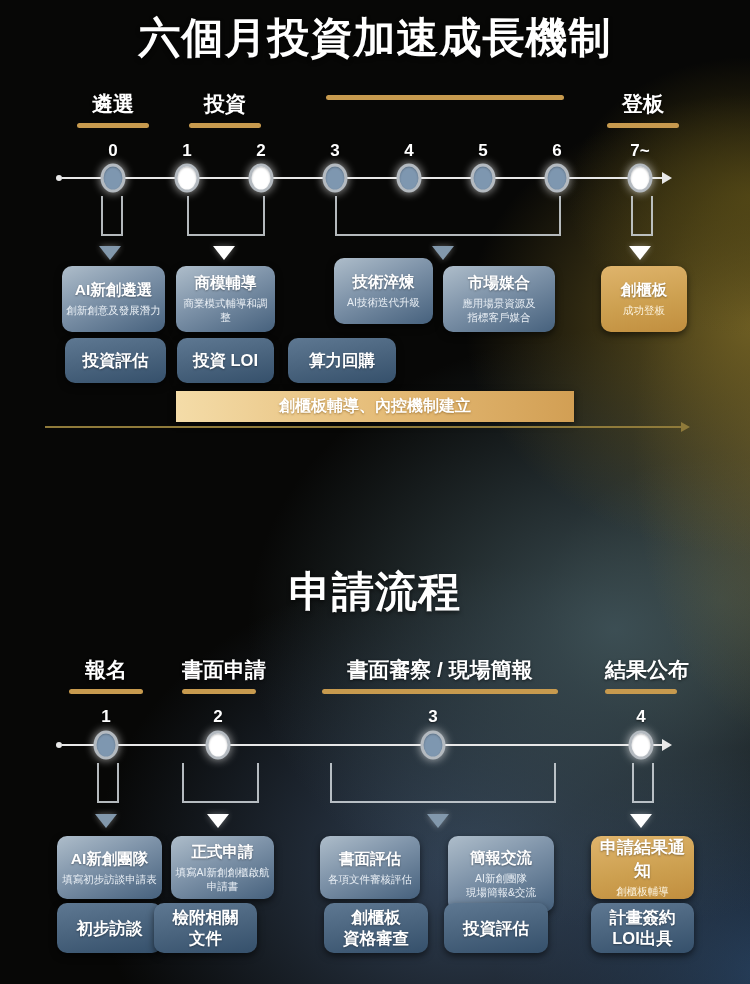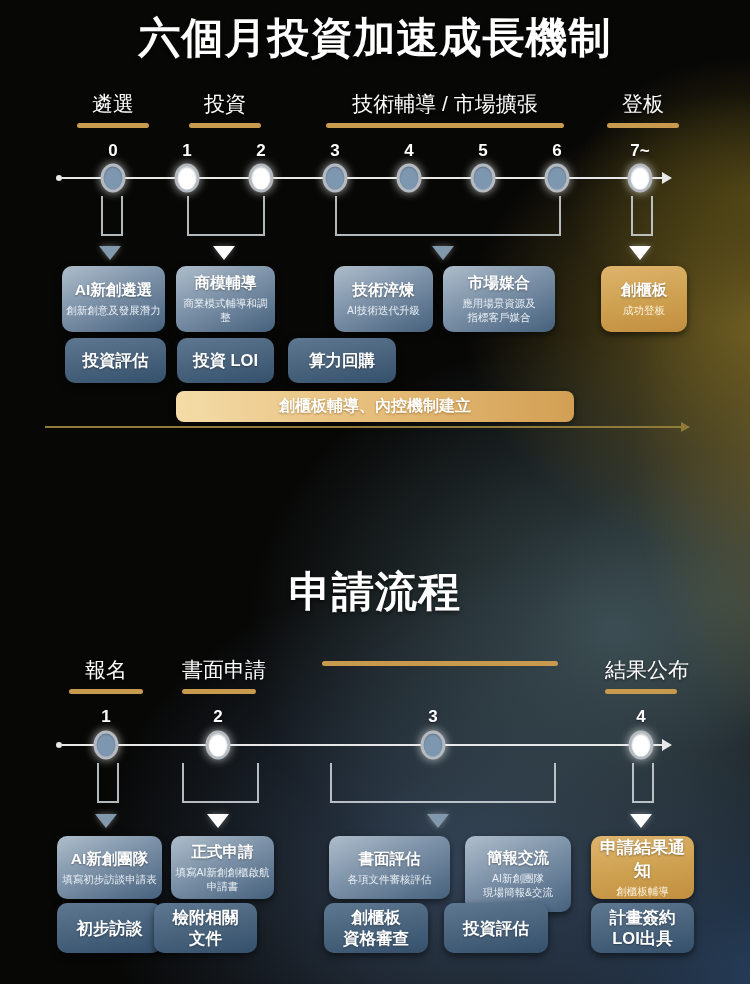--- a/index.html
+++ b/index.html
@@ -12,21 +12,21 @@
       radial-gradient(210px 420px at 104% 45%, rgba(142,122,56,.45), transparent 70%),
       radial-gradient(540px 440px at 82% 64%, rgba(62,81,87,.95), transparent 68%),
       radial-gradient(250px 210px at 96% 61%, rgba(76,84,60,.5), transparent 70%),
       radial-gradient(540px 430px at 63% 88%, rgba(54,72,95,.92), transparent 70%),
       radial-gradient(360px 300px at 102% 99%, rgba(36,62,92,.95), transparent 75%),
       #070706;
   }
   .sec-title{position:absolute;left:0;width:750px;text-align:center;font-weight:bold;
     font-size:42px;letter-spacing:1px;text-shadow:0 2px 4px rgba(0,0,0,.6);}
   .phase{position:absolute;transform:translateX(-50%);text-align:center;white-space:nowrap;}
-  .phase-text{font-size:21px;font-weight:normal;text-shadow:0 1px 3px rgba(0,0,0,.6);}
+  .phase-text{font-size:21px;font-weight:bold;text-shadow:0 1px 3px rgba(0,0,0,.6);}
   .phase-bar{height:5px;border-radius:3px;background:#c79a4e;margin-top:5px;}
   .tl-num{position:absolute;transform:translateX(-50%);font-size:17px;font-weight:bold;
     text-shadow:0 1px 2px rgba(0,0,0,.6);}
   .tl-line{position:absolute;height:2px;background:#e8e8e8;}
   .tl-dot{position:absolute;width:6px;height:6px;border-radius:50%;background:#e8e8e8;}
   .tl-arrow{position:absolute;width:0;height:0;border-top:6px solid transparent;
     border-bottom:6px solid transparent;border-left:10px solid #e8e8e8;}
   .node{position:absolute;width:19px;height:23px;border-radius:50%;
     border:3px solid #b4bac0;transform:translate(-50%,-50%);
     box-shadow:0 0 8px 1px rgba(255,255,255,.55), inset 0 1px 2px rgba(0,0,0,.25);}
@@ -45,21 +45,21 @@
     box-shadow:0 3px 7px rgba(0,0,0,.55);}
   .card.gold{background:linear-gradient(170deg,#dfb46c 0%,#cda050 55%,#c18e3e 100%);}
   .card .ct{font-size:15.5px;font-weight:bold;text-shadow:0 1px 2px rgba(0,0,0,.35);}
   .card .cs{font-size:10.5px;line-height:1.3;color:#e8eef4;white-space:pre-line;}
   .card.gold .cs{color:#fbf2dd;}
   .chip{position:absolute;box-sizing:border-box;border-radius:10px;text-align:center;
     display:flex;align-items:center;justify-content:center;
     font-size:16.5px;font-weight:bold;line-height:1.25;white-space:pre-line;
     background:linear-gradient(170deg,#5e7892 0%,#4a647e 50%,#35506b 100%);
     box-shadow:0 3px 7px rgba(0,0,0,.55);text-shadow:0 1px 2px rgba(0,0,0,.35);}
-  .banner{position:absolute;border-radius:8px;display:flex;align-items:center;justify-content:center;
+  .banner{position:absolute;border-radius:0;display:flex;align-items:center;justify-content:center;
     font-size:16px;font-weight:bold;color:#fff;text-shadow:0 1px 2px rgba(125,85,25,.6);
     background:linear-gradient(90deg,#f4dca8 0%,#e4ba75 55%,#d29f54 100%);
     box-shadow:0 2px 6px rgba(0,0,0,.5);}
   .gold-line{position:absolute;height:2px;background:#8f7a3a;}
   .gold-arrow{position:absolute;width:0;height:0;border-top:5px solid transparent;
     border-bottom:5px solid transparent;border-left:9px solid #8f7a3a;}
 </style>
 </head>
 <body>
 
@@ -70,21 +70,20 @@
 
     <div class="phase" style="left:113px;top:90px;width:72px">
       <div class="phase-text">遴選</div>
       <div class="phase-bar"></div>
     </div>
     <div class="phase" style="left:225px;top:90px;width:72px">
       <div class="phase-text">投資</div>
       <div class="phase-bar"></div>
     </div>
     <div class="phase" style="left:445px;top:90px;width:238px">
-      <div class="phase-text">技術輔導 / 市場擴張</div>
       <div class="phase-bar"></div>
     </div>
     <div class="phase" style="left:643px;top:90px;width:72px">
       <div class="phase-text">登板</div>
       <div class="phase-bar"></div>
     </div>
 
     <div class="tl-num" style="left:113px;top:141px">0</div>
     <div class="tl-num" style="left:187px;top:141px">1</div>
     <div class="tl-num" style="left:261px;top:141px">2</div>
@@ -118,21 +117,21 @@
     <div class="tri white" style="left:640px;top:246px"></div>
 
     <div class="card" style="left:62px;top:266px;width:103px;height:66px">
       <div class="ct">AI新創遴選</div>
       <div class="cs">創新創意及發展潛力</div>
     </div>
     <div class="card" style="left:176px;top:266px;width:99px;height:66px">
       <div class="ct">商模輔導</div>
       <div class="cs">商業模式輔導和調整</div>
     </div>
-    <div class="card" style="left:334px;top:266px;width:99px;height:66px">
+    <div class="card" style="left:334px;top:258px;width:99px;height:66px">
       <div class="ct">技術淬煉</div>
       <div class="cs">AI技術迭代升級</div>
     </div>
     <div class="card" style="left:443px;top:266px;width:112px;height:66px">
       <div class="ct">市場媒合</div>
       <div class="cs">應用場景資源及
 指標客戶媒合</div>
     </div>
     <div class="card gold" style="left:601px;top:266px;width:86px;height:66px">
       <div class="ct">創櫃板</div>
@@ -154,20 +153,21 @@
 
     <div class="phase" style="left:106px;top:656px;width:74px">
       <div class="phase-text">報名</div>
       <div class="phase-bar"></div>
     </div>
     <div class="phase" style="left:219px;top:656px;width:74px">
       <div class="phase-text">書面申請</div>
       <div class="phase-bar"></div>
     </div>
     <div class="phase" style="left:440px;top:656px;width:236px">
+      <div class="phase-text">書面審察 / 現場簡報</div>
       <div class="phase-bar"></div>
     </div>
     <div class="phase" style="left:641px;top:656px;width:72px">
       <div class="phase-text">結果公布</div>
       <div class="phase-bar"></div>
     </div>
 
     <div class="tl-num" style="left:106px;top:707px">1</div>
     <div class="tl-num" style="left:218px;top:707px">2</div>
     <div class="tl-num" style="left:433px;top:707px">3</div>
@@ -194,25 +194,25 @@
 
     <div class="card" style="left:57px;top:836px;width:105px;height:63px">
       <div class="ct">AI新創團隊</div>
       <div class="cs">填寫初步訪談申請表</div>
     </div>
     <div class="card" style="left:171px;top:836px;width:103px;height:63px">
       <div class="ct">正式申請</div>
       <div class="cs">填寫AI新創創櫃啟航
 申請書</div>
     </div>
-    <div class="card" style="left:329px;top:836px;width:121px;height:63px">
+    <div class="card" style="left:320px;top:836px;width:100px;height:63px">
       <div class="ct">書面評估</div>
       <div class="cs">各項文件審核評估</div>
     </div>
-    <div class="card" style="left:465px;top:836px;width:106px;height:76px">
+    <div class="card" style="left:448px;top:836px;width:106px;height:76px">
       <div class="ct">簡報交流</div>
       <div class="cs">AI新創團隊
 現場簡報&amp;交流</div>
     </div>
     <div class="card gold" style="left:591px;top:836px;width:103px;height:63px">
       <div class="ct" style="font-size:17px">申請結果通知</div>
       <div class="cs">創櫃板輔導</div>
     </div>
 
     <div class="chip" style="left:57px;top:903px;width:105px;height:50px">初步訪談</div>

